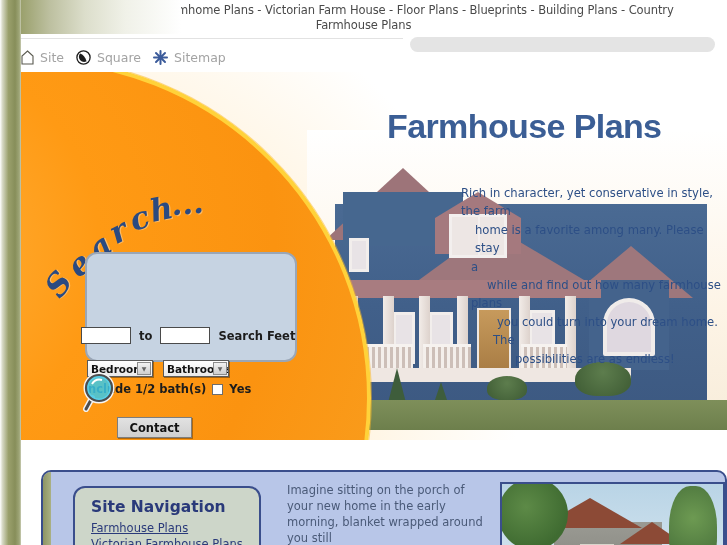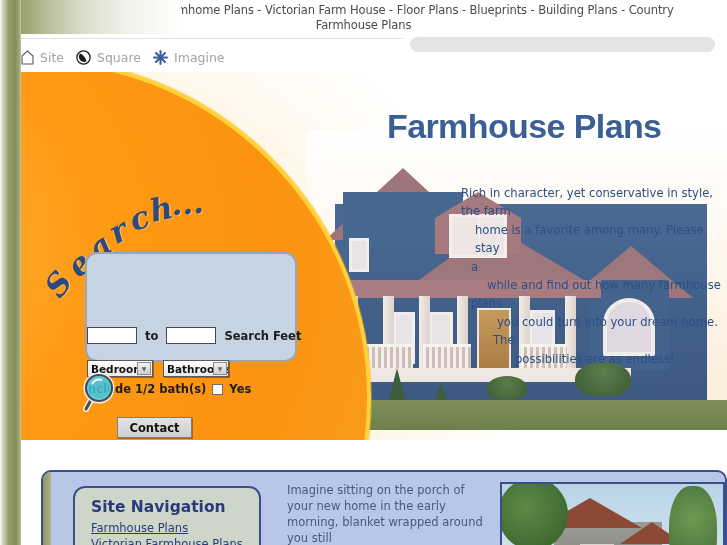--- a/index.html
+++ b/index.html
@@ -313,21 +313,21 @@
     position: absolute;
     left: 64px; top: 180px;
     width: 212px; height: 110px;
     background: #c6d3e2;
     border: 2px solid #9aa6b6;
     border-radius: 12px;
     z-index: 5;
   }
   .sf-row-sqft {
     position: absolute;
-    left: 66px; top: 255px;
+    left: 60px; top: 255px;
     display: flex;
     align-items: center;
     gap: 8px;
     z-index: 6;
     font-family: "DejaVu Sans", sans-serif;
     font-size: 11.5px;
     font-weight: 700;
     color: #1c1c1c;
   }
   .sf-input {
@@ -532,21 +532,21 @@
           <svg width="15" height="15" viewBox="0 0 15 15">
             <g stroke="#3a5a9a" stroke-width="2" stroke-linecap="round">
               <line x1="7.5" y1="1" x2="7.5" y2="14"></line>
               <line x1="1" y1="7.5" x2="14" y2="7.5"></line>
               <line x1="3" y1="3" x2="12" y2="12"></line>
               <line x1="12" y1="3" x2="3" y2="12"></line>
             </g>
             <circle cx="7.5" cy="7.5" r="2.3" fill="#3a5a9a"></circle>
           </svg>
         </span>
-        <span class="lbl">Imagine</span>
+        <span class="lbl">Sitemap</span>
       </div>
     </div>
 
     <div class="hero">
       <div class="hero-wash"></div>
 
       <div class="hero-house">
         <div class="hh-sky"></div>
         <div class="hh-body"></div>
         <div class="hh-gable-l"></div>

